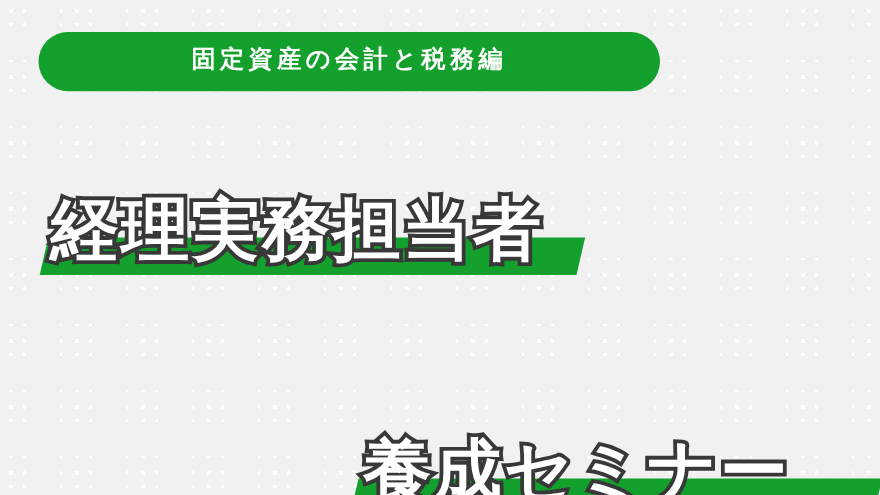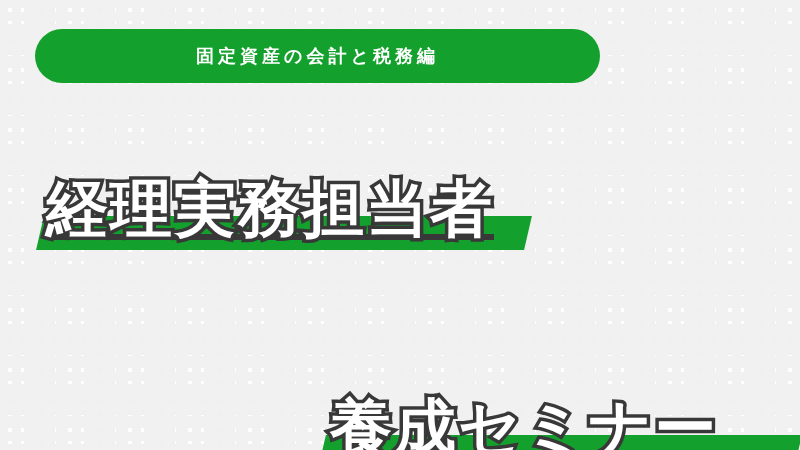--- a/index.html
+++ b/index.html
@@ -48,26 +48,26 @@
   .pill{
     position:absolute;
     left:35px;top:29px;
     width:565px;height:54px;
     background:#14a02c;
     border-radius:27px;
     display:flex;align-items:center;justify-content:center;
   }
   .pill-text{
     color:#ffffff;
-    font-size:18px;
+    font-size:22px;
     font-weight:bold;
     letter-spacing:4px;
     line-height:1;
     white-space:nowrap;
-    font-family:Liberation Sans, sans-serif;
+    font-family:Liberation Mono, monospace;
   }
 
   
   .hl{
     position:absolute;
     height:86px;
   }
   .hl .bar{
     position:absolute;
     left:0;bottom:2px;
@@ -81,21 +81,20 @@
     height:86px;
     line-height:86px;
     white-space:nowrap;
     font-size:62px;
     font-weight:bold;
     letter-spacing:2px;
     color:#ffffff;
     font-family:"DejaVu Sans","Liberation Sans",sans-serif;
     -webkit-text-stroke:7px #383838;
     paint-order:stroke fill;
-    text-decoration:underline;
   }
 
   #hl1{left:36px;top:112px;width:480px;}
   #hl1 .bar{width:488px;left:4px;}
   #hl1 .txt{left:10px;}
 
   #hl2{left:318px;top:198px;width:470px;margin-top:47px;}
   #hl2 .bar{width:476px;left:4px;}
   #hl2 .txt{left:12px;}
 </style>

